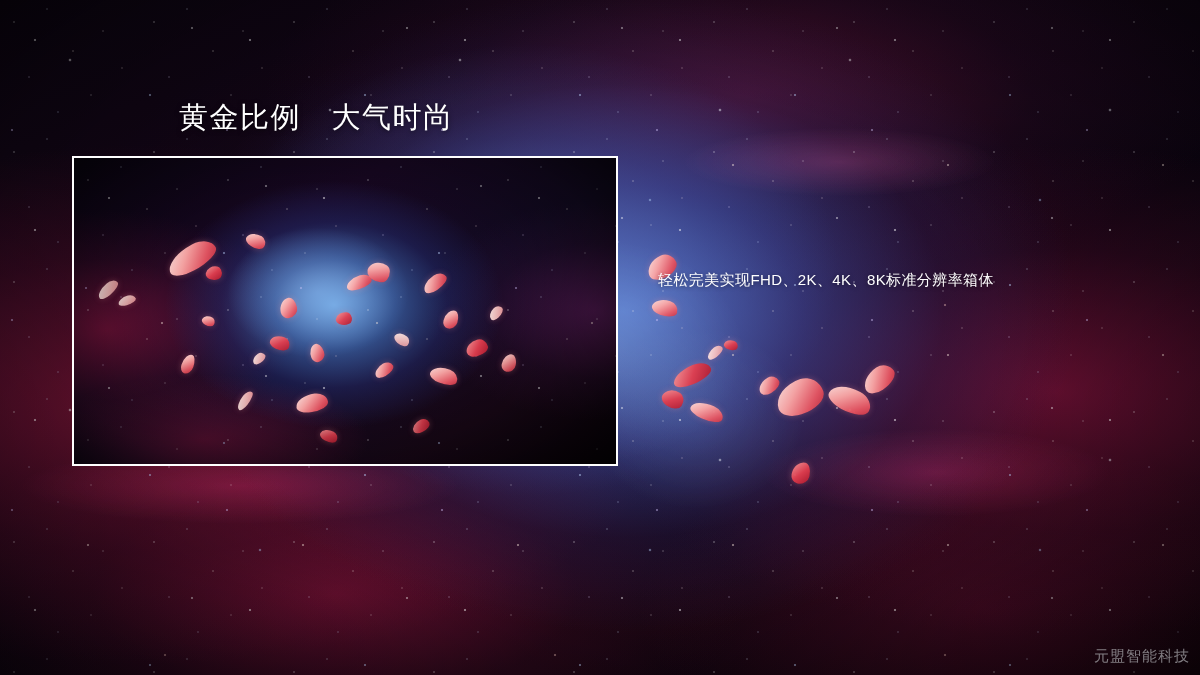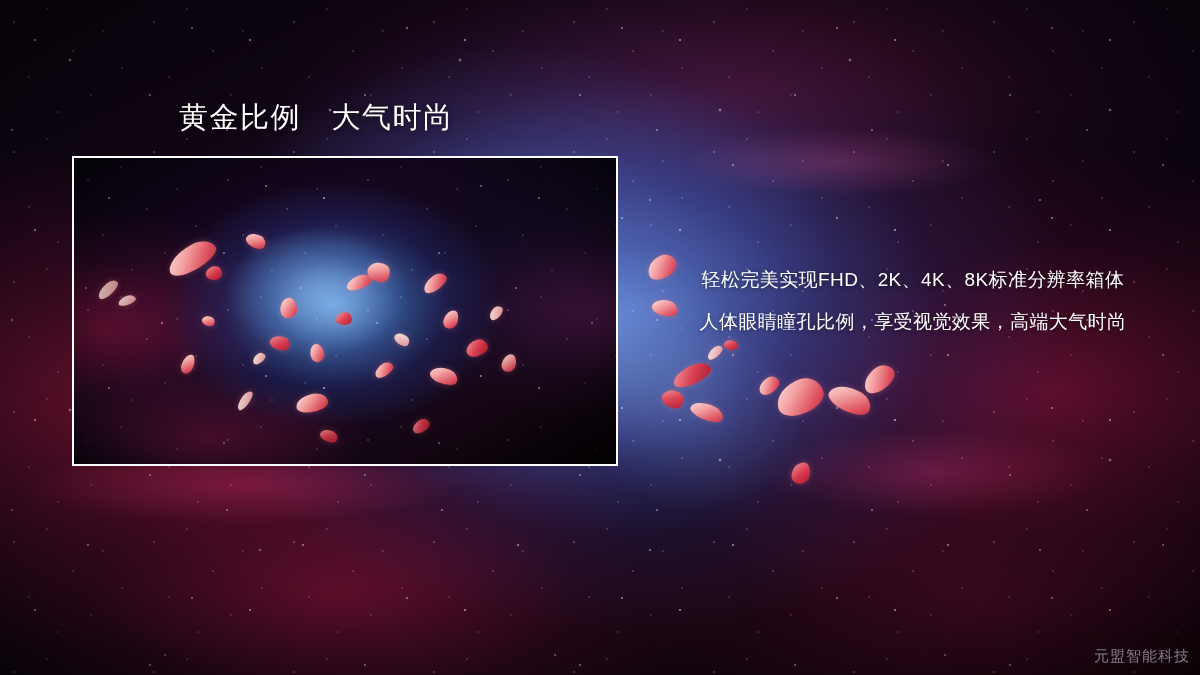--- a/index.html
+++ b/index.html
@@ -11,21 +11,20 @@
   body {
     font-family: "Liberation Sans", "DejaVu Sans", sans-serif;
   }
 
   #slide {
     position: relative;
     width: 1200px;
     height: 675px;
     overflow: hidden;
     background: #05020a;
-    text-align: center;
   }
 
   
   .bg-layer {
     position: absolute;
     inset: 0;
     pointer-events: none;
   }
 
   .bg-base {
@@ -206,21 +205,21 @@
   }
 
   
   .body-copy {
     position: absolute;
     left: 658px;
     top: 259px;
     width: 510px;
   }
   .copy-line {
-    font-size: 19px;
+    font-size: 15px;
     line-height: 42px;
     color: #ffffff;
     letter-spacing: 0.4px;
     white-space: nowrap;
     text-shadow: 0 1px 4px rgba(0,0,0,0.45);
   }
 
   
   .watermark {
     position: absolute;
@@ -291,18 +290,17 @@
   <div class="petal" style="left:758px;top:378px;width:22px;height:15px;transform:rotate(-30deg)"></div>
   <div class="petal" style="left:776px;top:380px;width:48px;height:34px;transform:rotate(-18deg)"></div>
   <div class="petal" style="left:828px;top:388px;width:44px;height:24px;transform:rotate(28deg)"></div>
   <div class="petal" style="left:862px;top:368px;width:34px;height:22px;transform:rotate(-34deg)"></div>
   <div class="petal deep" style="left:792px;top:462px;width:18px;height:22px;transform:rotate(12deg)"></div>
   <div class="petal pale" style="left:706px;top:348px;width:18px;height:9px;transform:rotate(-38deg)"></div>
   <div class="petal deep" style="left:724px;top:340px;width:14px;height:10px;transform:rotate(20deg)"></div>
 
   <div class="body-copy">
     <div class="copy-line">轻松完美实现FHD、2K、4K、8K标准分辨率箱体</div>
-    <div class="copy-line">人体眼睛瞳孔比例，享受视觉效果，高端大气时尚</div>
   </div>
 
   <div class="watermark">元盟智能科技</div>
 
 </div>
 
 </body></html>

